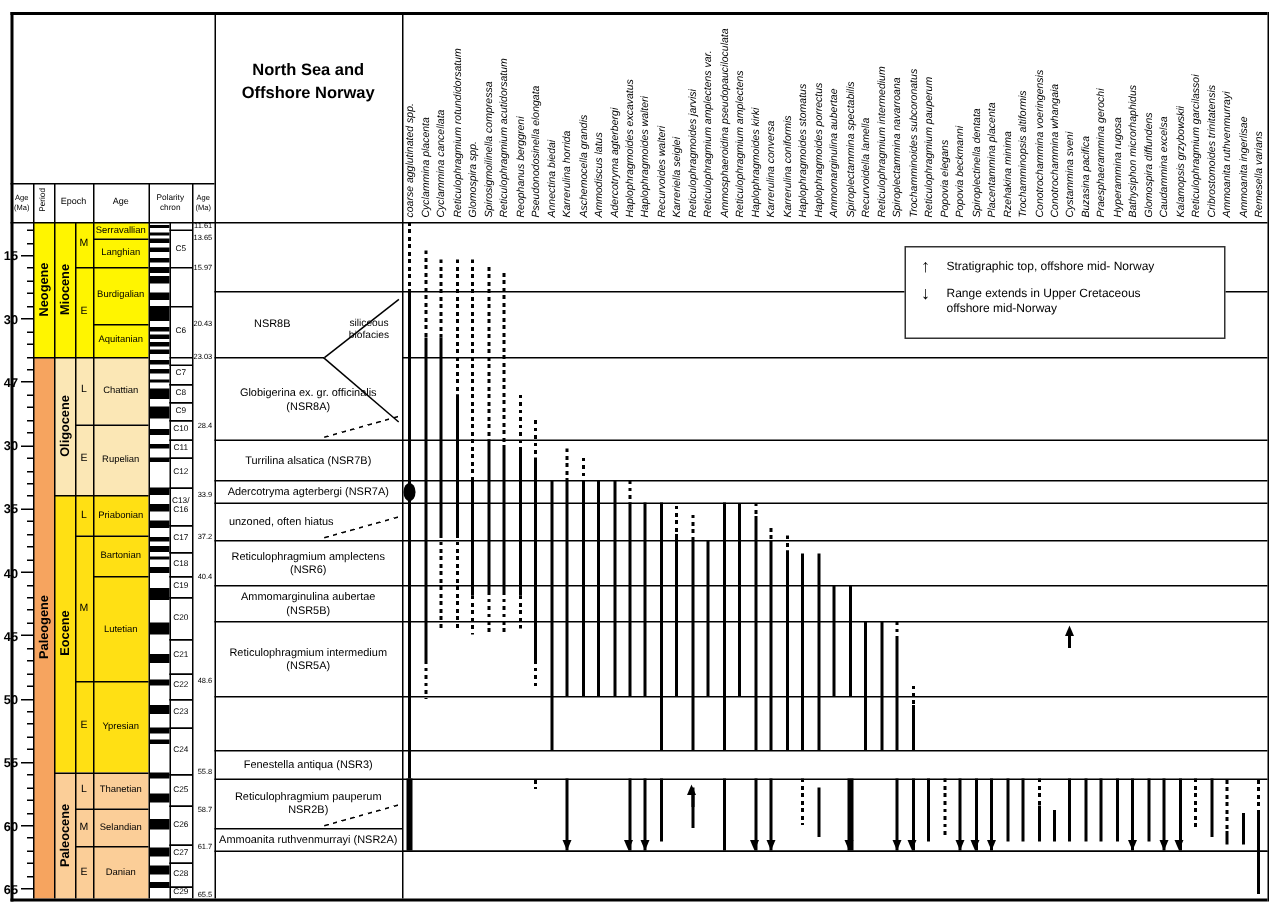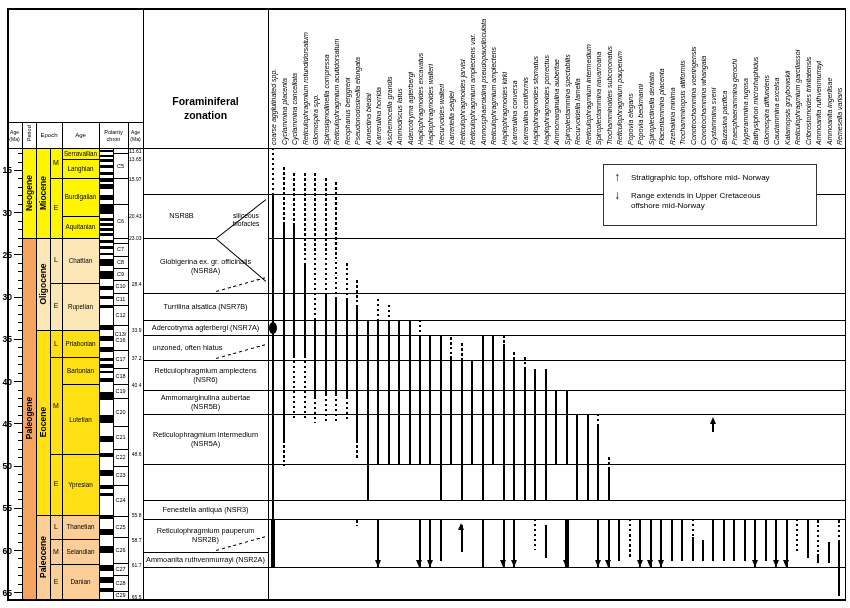--- a/index.html
+++ b/index.html
@@ -21,22 +21,22 @@
   .legend{position:absolute;left:603px;top:164px;width:214px;height:62px;border:1.5px solid #333;
           background:#fff;z-index:10;font-size:8px;padding:7px 8px 0 8px;box-sizing:border-box}
   .legend-row{display:flex;align-items:flex-start;gap:9px;margin-bottom:7px}
   .legend-arrow{font-weight:700;font-size:12px;line-height:11px;width:10px;text-align:center;flex:0 0 auto}
   .legend-text{white-space:pre-line;line-height:10px;padding-top:1px}
 </style>
 </head>
 <body>
 
 <div id="fig">
-  <div id="zon-sub" class="hdr">Foraminiferal
-zonation</div>
+  <div id="zon-title" class="hdr">North Sea and
+Offshore Norway</div>
   <div id="sh-age" class="sub">Age
 (Ma)</div>
   <div id="sh-period" class="sub">Period</div>
   <div id="sh-epoch" class="sub">Epoch</div>
   <div id="sh-stage" class="sub">Age</div>
   <div id="sh-pol" class="sub">Polarity
 chron</div>
   <div id="sh-age2" class="sub">Age
 (Ma)</div>
 
@@ -169,21 +169,21 @@
     <div class="abs" style="left: 18px; top: 533.124px; width: 4px; height: 1px; background: rgb(0, 0, 0);"></div>
     <div class="abs" style="left: 18px; top: 541.569px; width: 4px; height: 1px; background: rgb(0, 0, 0);"></div>
     <div class="abs" style="left: 14px; top: 550.015px; width: 8px; height: 1px; background: rgb(0, 0, 0);"></div>
     <div class="abs" style="left: 18px; top: 558.461px; width: 4px; height: 1px; background: rgb(0, 0, 0);"></div>
     <div class="abs" style="left: 18px; top: 566.906px; width: 4px; height: 1px; background: rgb(0, 0, 0);"></div>
     <div class="abs" style="left: 18px; top: 575.352px; width: 4px; height: 1px; background: rgb(0, 0, 0);"></div>
     <div class="abs" style="left: 18px; top: 583.798px; width: 4px; height: 1px; background: rgb(0, 0, 0);"></div>
     <div class="abs" style="left: 14px; top: 592.243px; width: 8px; height: 1px; background: rgb(0, 0, 0);"></div>
     <div class="abs txt" style="left: 0px; top: 165.459px; font-size: 8.5px; width: 12px; text-align: right; font-weight: 700;">15</div>
     <div class="abs txt" style="left: 0px; top: 207.687px; font-size: 8.5px; width: 12px; text-align: right; font-weight: 700;">30</div>
-    <div class="abs txt" style="left: 0px; top: 249.916px; font-size: 8.5px; width: 12px; text-align: right; font-weight: 700;">25</div>
+    <div class="abs txt" style="left: 0px; top: 249.916px; font-size: 8.5px; width: 12px; text-align: right; font-weight: 700;">47</div>
     <div class="abs txt" style="left: 0px; top: 292.144px; font-size: 8.5px; width: 12px; text-align: right; font-weight: 700;">30</div>
     <div class="abs txt" style="left: 0px; top: 334.373px; font-size: 8.5px; width: 12px; text-align: right; font-weight: 700;">35</div>
     <div class="abs txt" style="left: 0px; top: 376.601px; font-size: 8.5px; width: 12px; text-align: right; font-weight: 700;">40</div>
     <div class="abs txt" style="left: 0px; top: 418.83px; font-size: 8.5px; width: 12px; text-align: right; font-weight: 700;">45</div>
     <div class="abs txt" style="left: 0px; top: 461.058px; font-size: 8.5px; width: 12px; text-align: right; font-weight: 700;">50</div>
     <div class="abs txt" style="left: 0px; top: 503.287px; font-size: 8.5px; width: 12px; text-align: right; font-weight: 700;">55</div>
     <div class="abs txt" style="left: 0px; top: 545.515px; font-size: 8.5px; width: 12px; text-align: right; font-weight: 700;">60</div>
     <div class="abs txt" style="left: 0px; top: 587.743px; font-size: 8.5px; width: 12px; text-align: right; font-weight: 700;">65</div>
     <div class="abs txt" style="left: 127.5px; top: 148.034px; font-size: 5px; width: 14px; text-align: right;">11.61</div>
     <div class="abs txt" style="left: 127.5px; top: 156.057px; font-size: 5px; width: 14px; text-align: right;">13.65</div>

